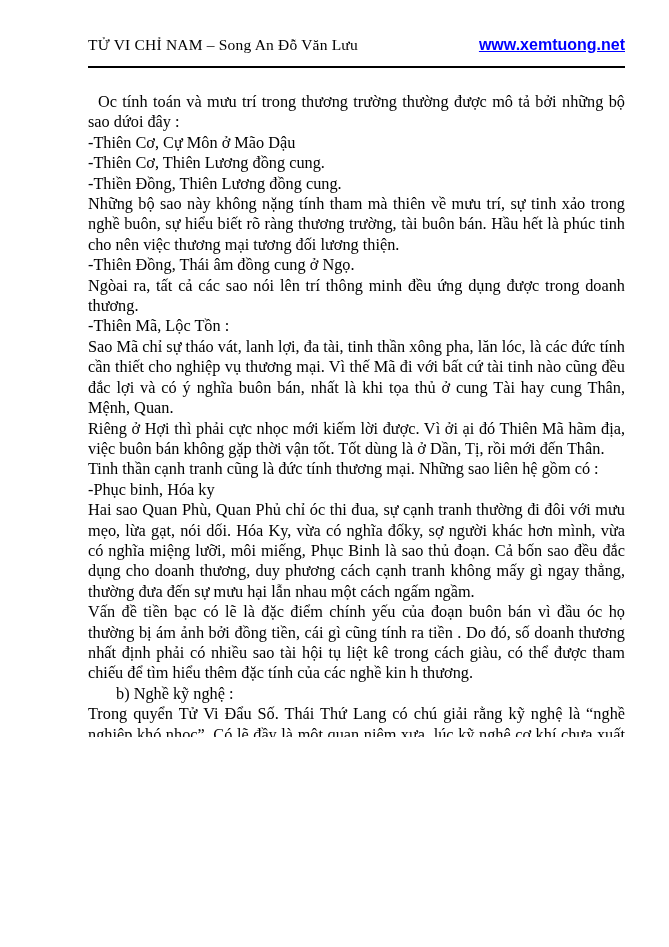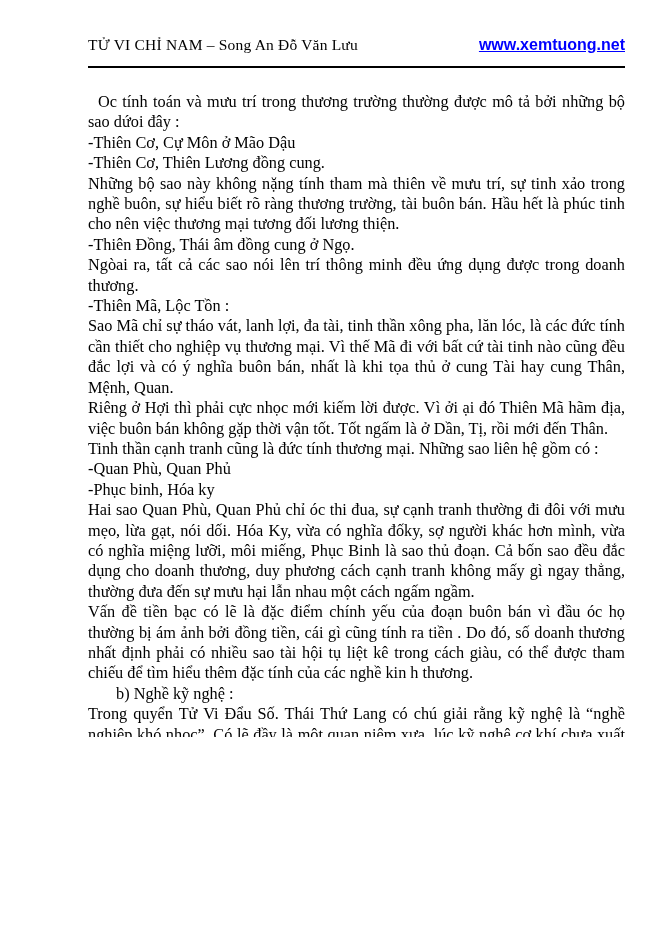--- a/index.html
+++ b/index.html
@@ -70,28 +70,28 @@
     <span class="header-title">TỬ VI CHỈ NAM – Song An Đỗ Văn Lưu</span>
     <a class="header-link">www.xemtuong.net</a>
   </div>
 
   <hr class="header-rule">
 
   <div class="body-text">
     <p class="first-indent">Oc tính toán và mưu trí trong thương trường thường được mô tả bởi  những bộ sao dứoi đây :</p>
     <p>-Thiên Cơ, Cự Môn ở Mão Dậu</p>
     <p>-Thiên Cơ, Thiên Lương đồng cung.</p>
+    <p>-Thiền Đồng, Thiên Lương đồng cung.</p>
     <p>Những bộ sao này không nặng tính tham mà thiên về mưu trí, sự tinh xảo trong nghề buôn, sự hiểu biết rõ ràng thương trường, tài buôn bán. Hầu hết là phúc tinh cho nên việc thương mại tương đối lương thiện.</p>
     <p>-Thiên Đồng, Thái âm đồng cung ở Ngọ.</p>
     <p>Ngòai ra, tất cả các sao nói lên trí thông minh đều ứng dụng được trong doanh thương.</p>
     <p>-Thiên Mã, Lộc Tồn :</p>
     <p>Sao Mã chỉ sự tháo vát, lanh lợi, đa tài, tinh thần  xông pha, lăn lóc, là các đức tính cần thiết cho nghiệp vụ thương mại. Vì thế Mã đi với bất cứ tài tinh nào cũng đều đắc lợi và có ý nghĩa  buôn bán, nhất là khi tọa thủ ở cung Tài hay cung Thân, Mệnh, Quan.</p>
-    <p>Riêng ở Hợi thì phải cực nhọc mới kiếm lời được. Vì ởi ại  đó Thiên Mã  hãm địa, việc buôn bán không gặp thời vận tốt. Tốt ngấm là ở Dần, Tị, rồi mới đến Thân.</p>
+    <p>Riêng ở Hợi thì phải cực nhọc mới kiếm lời được. Vì ởi ại  đó Thiên Mã  hãm địa, việc buôn bán không gặp thời vận tốt. Tốt dùng là ở Dần, Tị, rồi mới đến Thân.</p>
     <p class="bold">Tinh thần cạnh tranh cũng là đức tính thương mại. Những sao liên hệ gồm có :</p>
-    <p>-Quan Phù, Quan Phủ</p>
     <p>-Phục binh, Hóa ky</p>
     <p>Hai sao Quan Phù, Quan Phủ chỉ óc thi đua, sự cạnh tranh thường đi đôi với mưu mẹo, lừa gạt, nói dối. Hóa Ky, vừa có nghĩa đốky, sợ người khác hơn mình, vừa có nghĩa miệng lưỡi, môi miếng, Phục Binh là sao thủ đoạn. Cả bốn sao đều đắc dụng cho doanh thương, duy phương cách cạnh tranh không mấy gì ngay thẳng, thường đưa đến sự mưu hại lẫn nhau một cách ngấm ngầm.</p>
     <p>Vấn đề tiền bạc có lẽ là đặc điểm chính yếu của đoạn buôn bán vì đầu óc họ thường bị ám ảnh bởi đồng tiền, cái gì cũng tính ra tiền . Do đó, số doanh thương nhất định phải có nhiều sao tài hội tụ liệt kê trong cách giàu, có thể được tham chiếu để tìm hiểu thêm đặc tính của các nghề kin h thương.</p>
     <p class="sub-heading">b)  Nghề kỹ nghệ :</p>
     <p>Trong quyển Tử Vi Đẩu Số. Thái Thứ Lang có chú giải rằng kỹ nghệ là “nghề nghiệp khó nhọc”. Có lẽ đầy là một quan niệm xưa, lúc kỹ nghệ cơ khí chưa xuất hiện, lúc con người còn ở giai đoạn bản khai về chế tạo đồ dùng cho nhu cầu hàng</p>
   </div>
 
 </div>
 
 </body></html>

